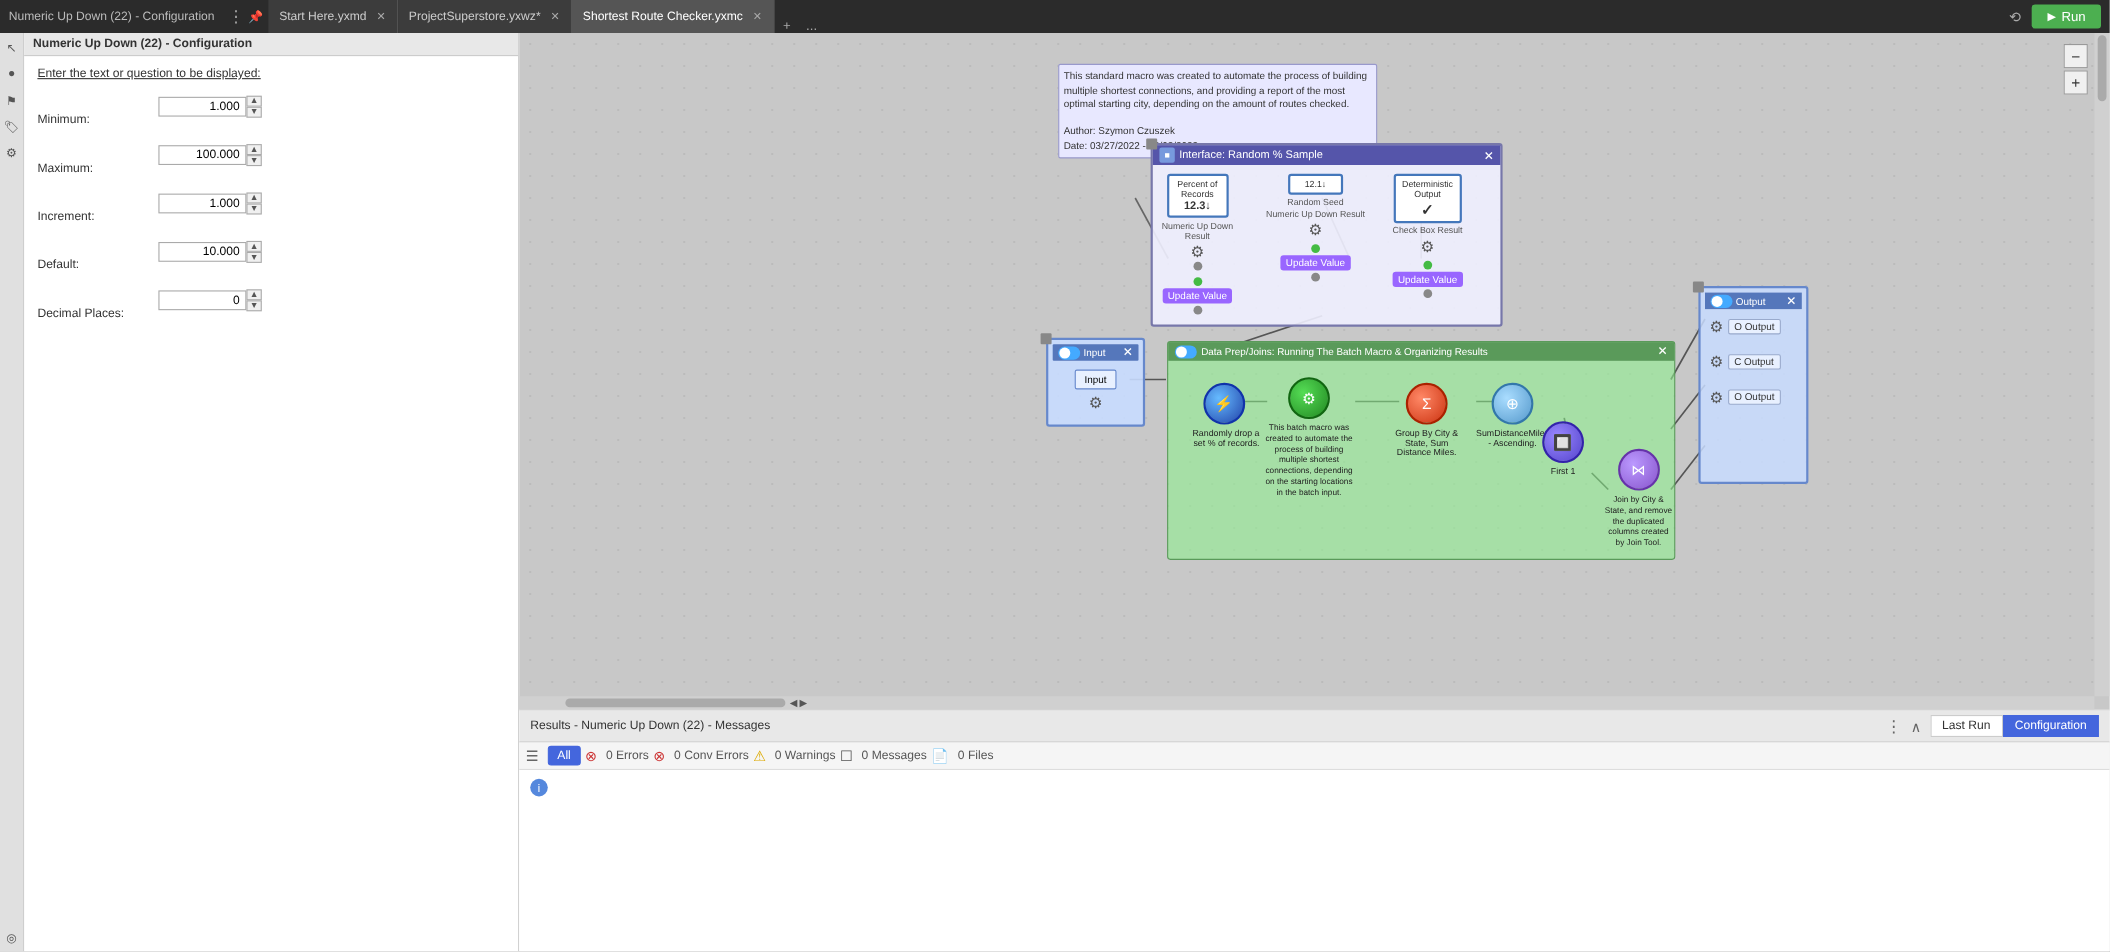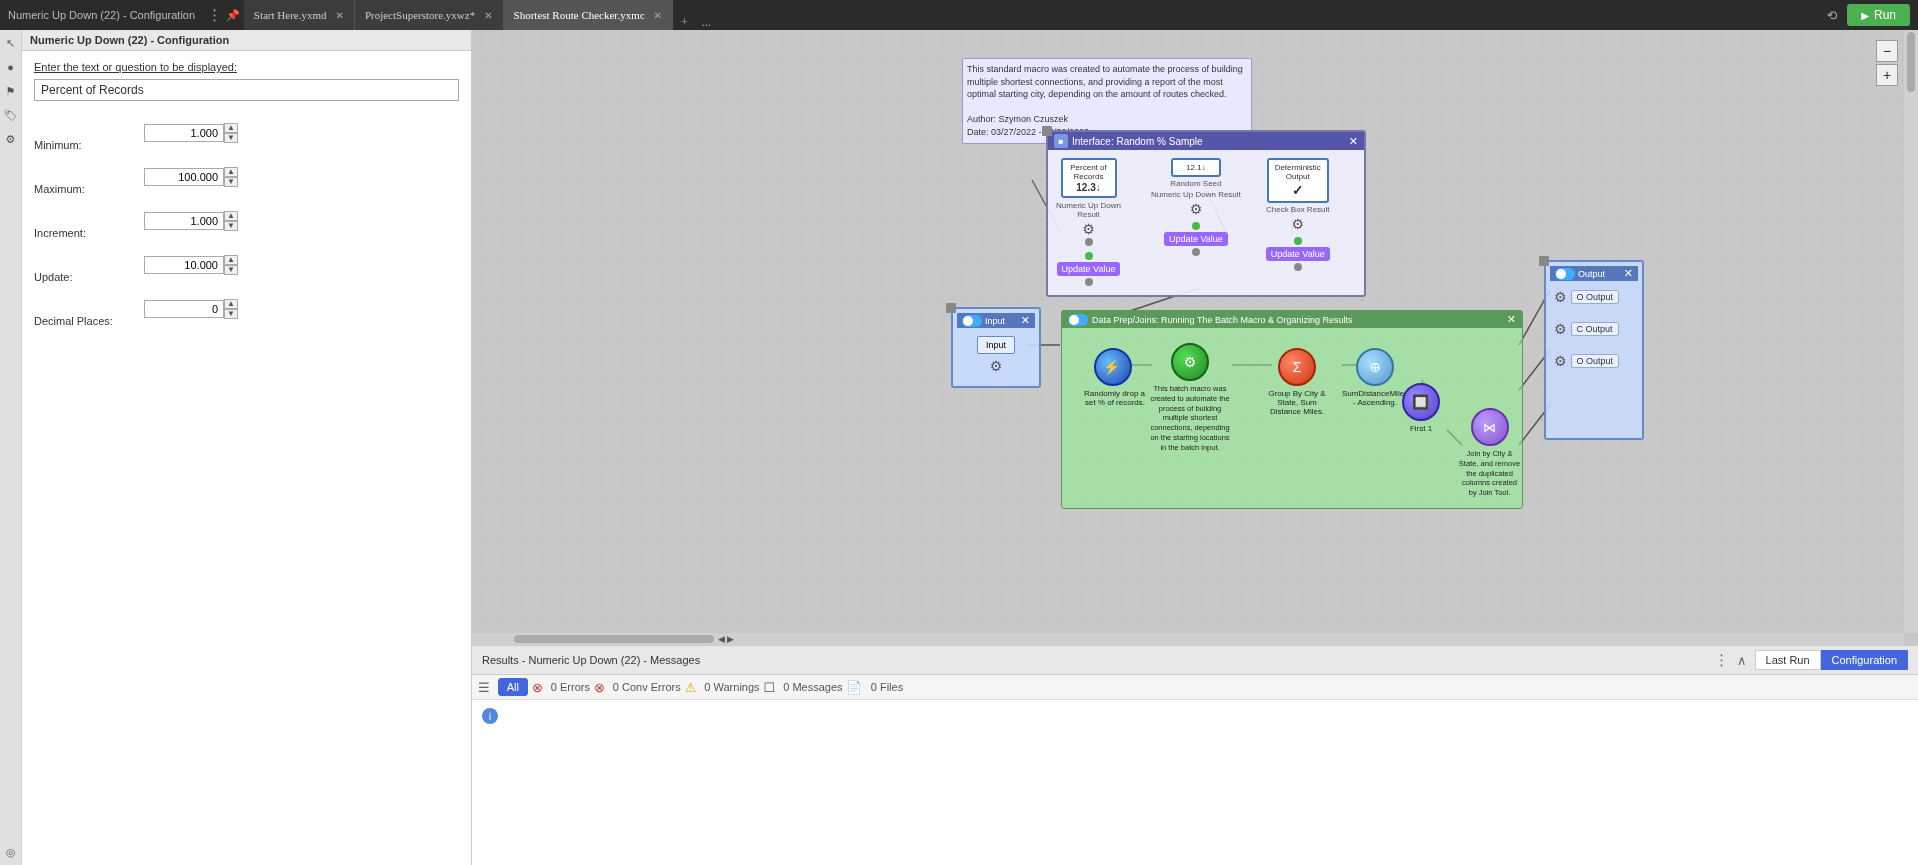--- a/index.html
+++ b/index.html
@@ -3,21 +3,21 @@
   <meta charset="utf-8">
   <style>
     * { box-sizing: border-box; margin: 0; padding: 0; }
     body { font-family: 'Segoe UI', Arial, sans-serif; font-size: 12px; background: #f0f0f0; overflow: hidden; width: 1918px; height: 865px; display: flex; flex-direction: column; }
 
     
     #top-bar {
       display: flex; align-items: center; background: #2b2b2b; color: #ccc;
       height: 30px; padding: 0 8px; gap: 4px; flex-shrink: 0;
     }
-    .tab-strip { display: flex; align-items: flex-end; height: 100%; font-family: Liberation Serif, serif; }
+    .tab-strip { display: flex; align-items: flex-end; height: 100%; }
     .tab {
       display: flex; align-items: center; padding: 0 10px; gap: 5px;
       background: #3c3c3c; color: #ccc; border-right: 1px solid #555;
       cursor: pointer; font-size: 11px; height: 100%;
     }
     .tab.active { background: #555; color: #fff; }
     .tab .close-x { font-size: 10px; color: #aaa; cursor: pointer; margin-left: 4px; }
     .tab-add { padding: 0 8px; color: #aaa; cursor: pointer; display: flex; align-items: center; }
     .tab-more { padding: 0 6px; color: #aaa; cursor: pointer; }
     .top-bar-spacer { flex: 1; }
@@ -249,21 +249,20 @@
     <div style="flex:1;"></div>
     <div class="sidebar-icon">◎</div>
   </div>
 
   <div id="left-panel">
     <div id="left-panel-header">
       <span>Numeric Up Down (22) - Configuration</span>
     </div>
     <div id="left-panel-content">
       <div class="field-label">Enter the text or question to be displayed:</div>
-      <input class="text-input-large" type="text" value="Percent of Records" style="">
 
       <div class="form-row">
         <div class="form-row-label">Minimum:</div>
         <div class="spin-input-wrap">
           <input class="spin-input" type="text" value="1.000" style="">
           <div class="spin-btns">
             <div class="spin-btn">▲</div>
             <div class="spin-btn">▼</div>
           </div>
         </div>
@@ -285,21 +284,21 @@
         <div class="spin-input-wrap">
           <input class="spin-input" type="text" value="1.000" style="">
           <div class="spin-btns">
             <div class="spin-btn">▲</div>
             <div class="spin-btn">▼</div>
           </div>
         </div>
       </div>
 
       <div class="form-row">
-        <div class="form-row-label">Update:</div>
+        <div class="form-row-label">Default:</div>
         <div class="spin-input-wrap">
           <input class="spin-input" type="text" value="10.000" style="">
           <div class="spin-btns">
             <div class="spin-btn">▲</div>
             <div class="spin-btn">▼</div>
           </div>
         </div>
       </div>
 
       <div class="form-row">

